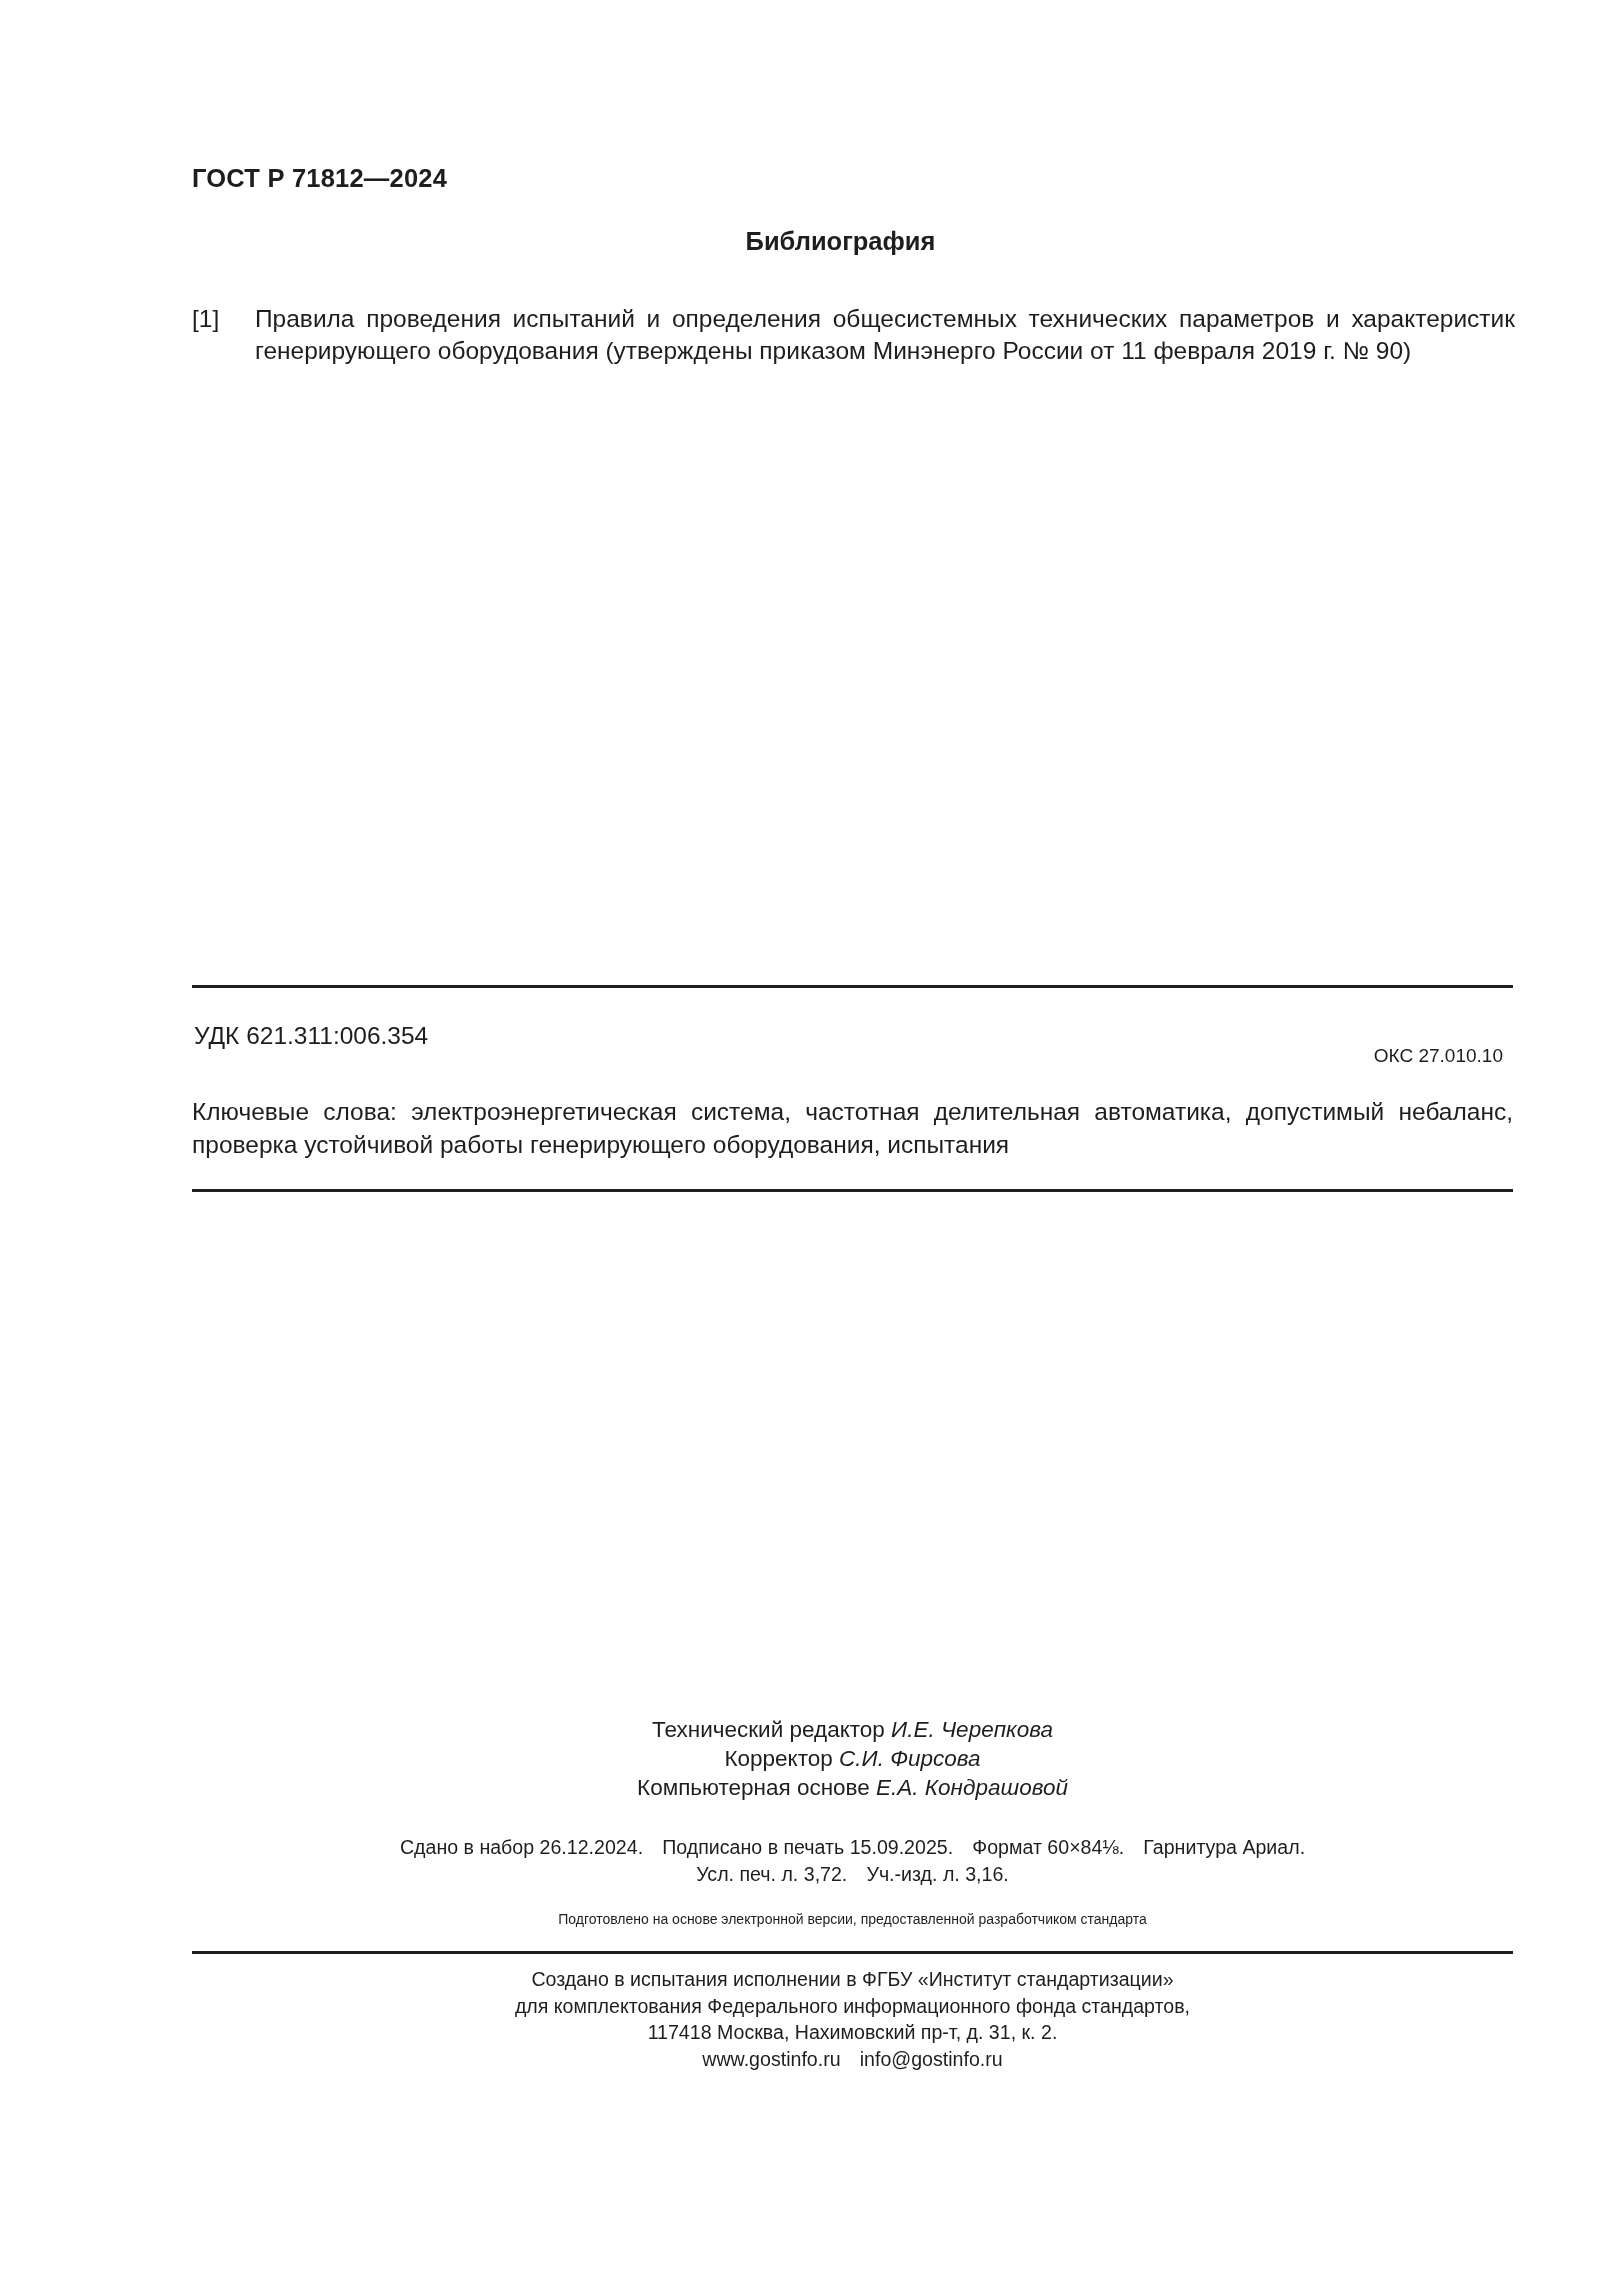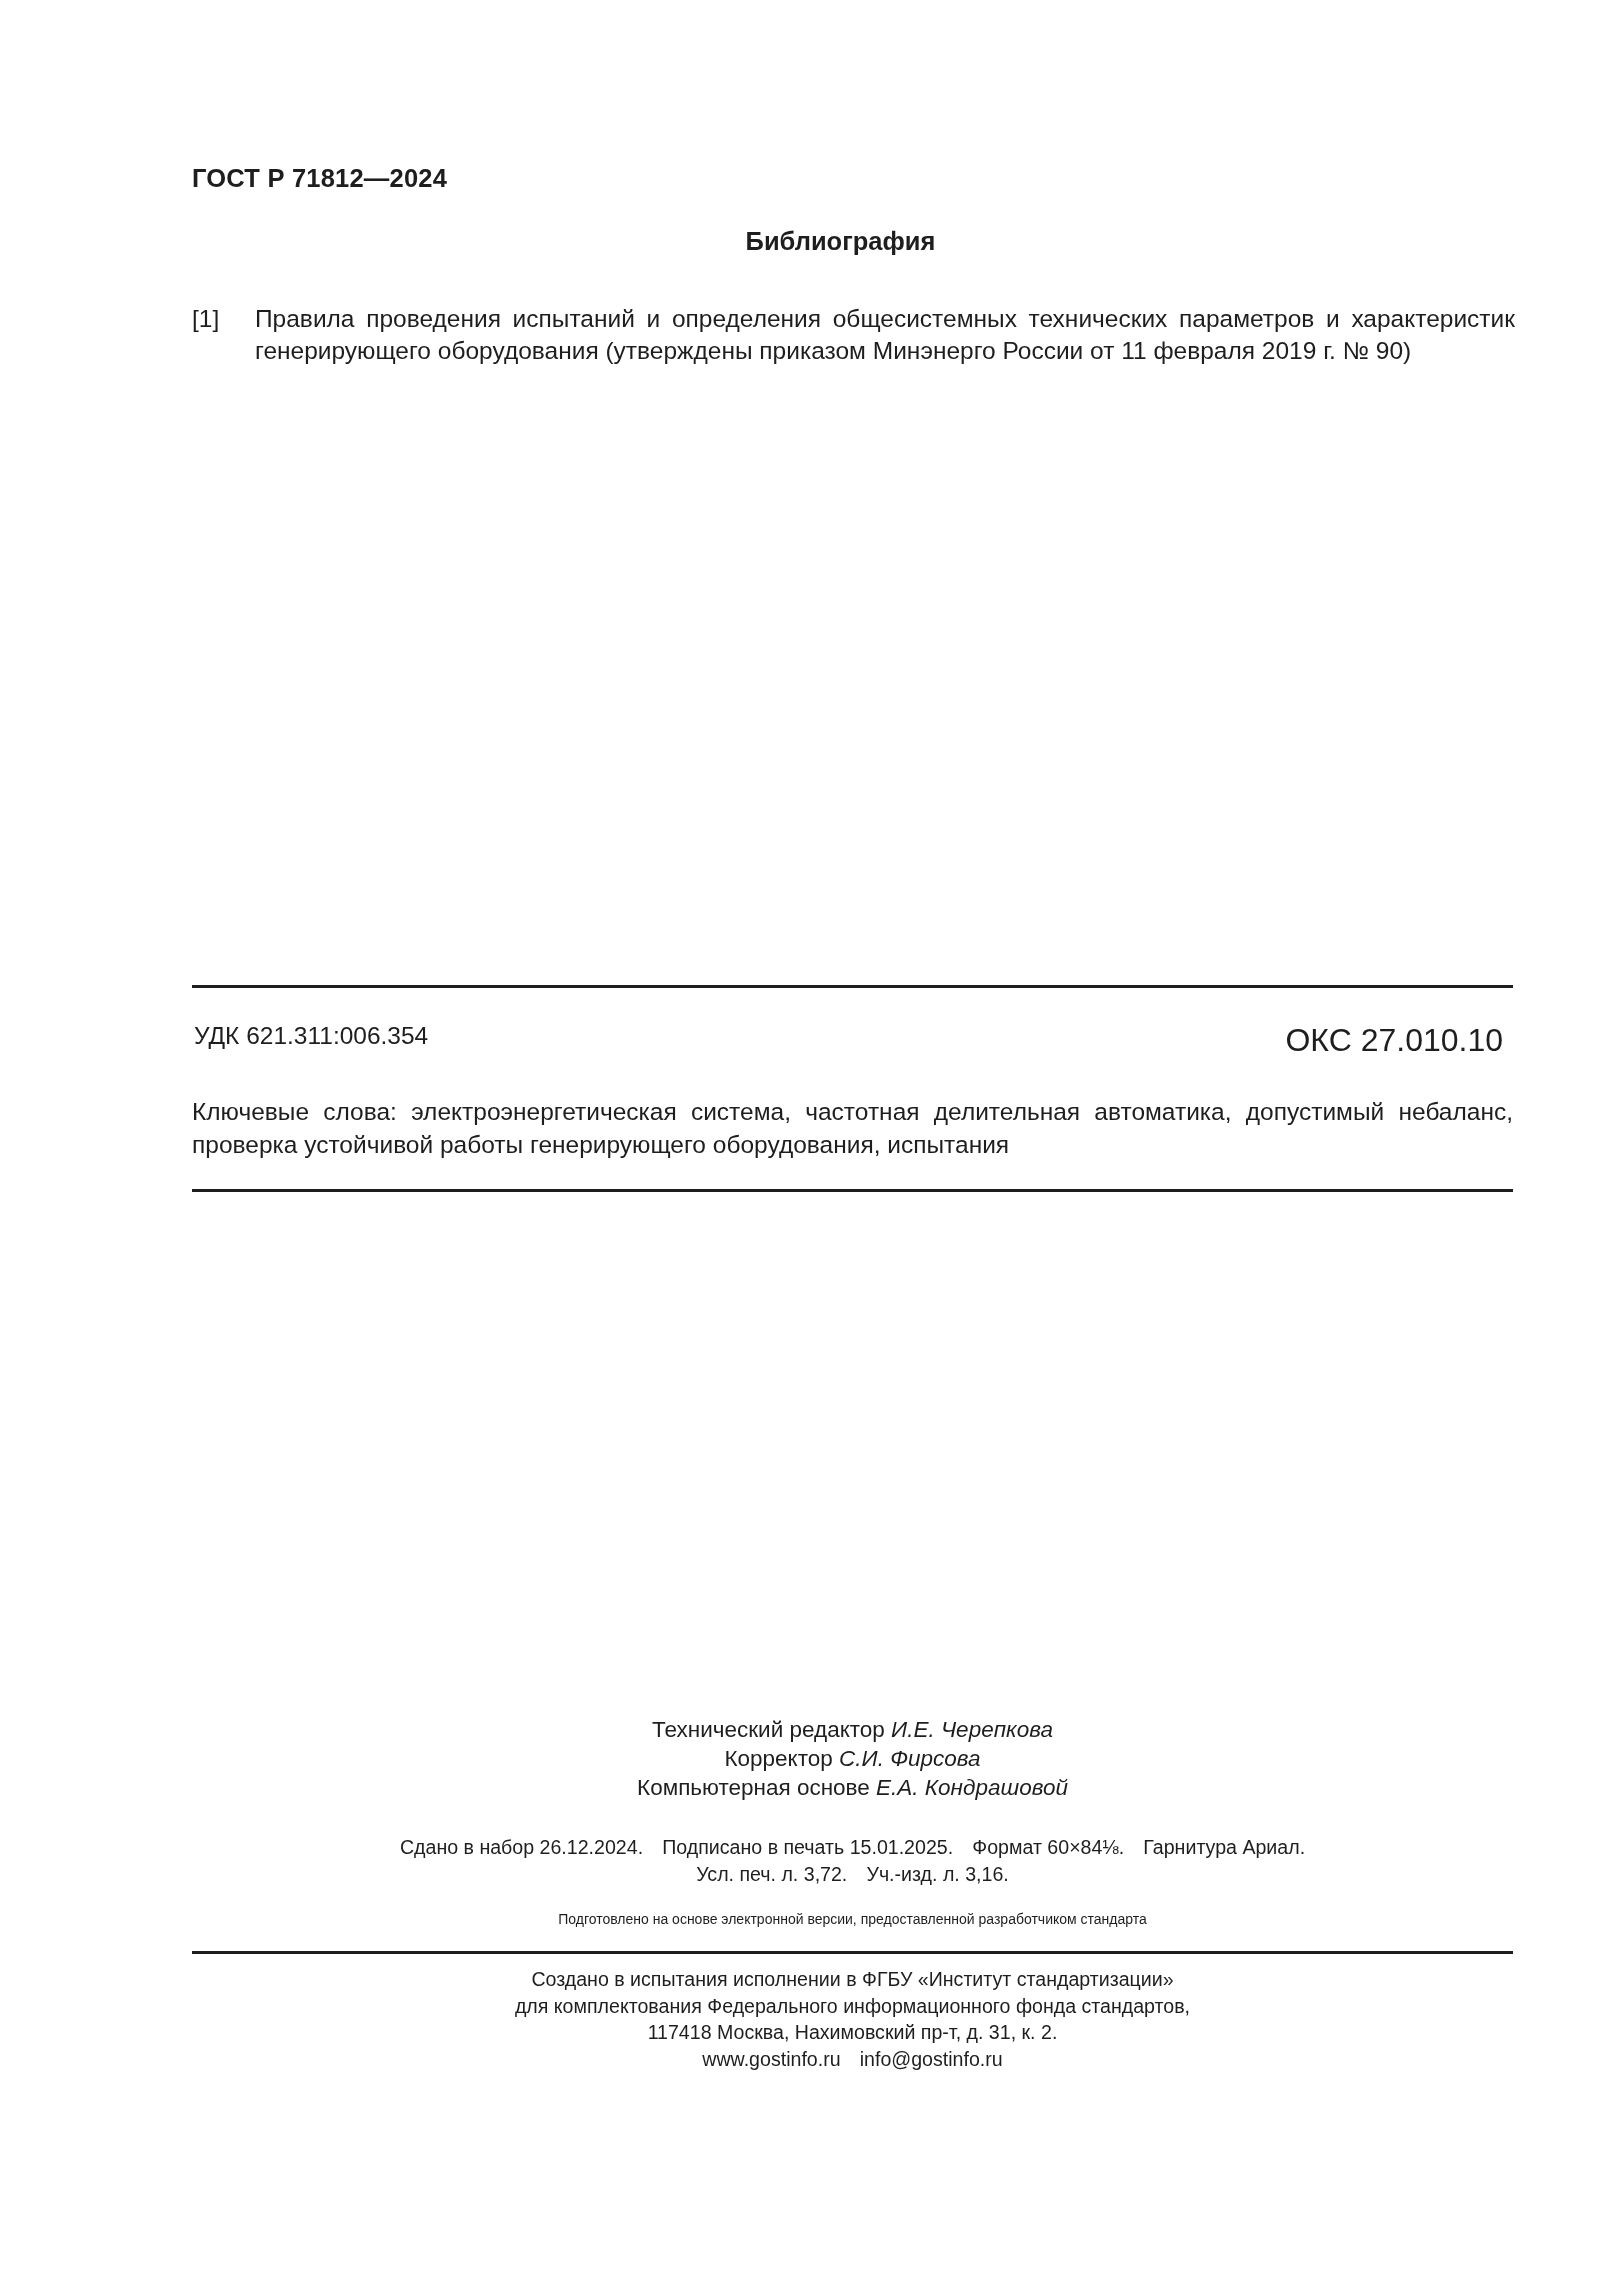--- a/index.html
+++ b/index.html
@@ -6,21 +6,21 @@
   body { width:1621px; height:2293px; position:relative; overflow:hidden; color:#1e1e1e;
          font-family:"Liberation Sans", sans-serif; }
   .abs { position:absolute; }
   .doc-code { left:192px; top:164px; font-size:25.5px; font-weight:bold; letter-spacing:0.2px; }
   .heading { left:0; width:1705px; top:227px; text-align:center; font-size:25.5px; font-weight:bold; }
   .ref { left:192px; top:303px; width:1323px; font-size:24.5px; line-height:32px; display:flex; }
   .ref-num { width:63px; flex:none; }
   .ref-text { flex:1; text-align:justify; }
   .rule { position:absolute; left:192px; width:1321px; height:2.9px; background:#1e1e1e; }
   .udk { left:194px; top:1022px; font-size:24.5px; }
-  .oks { right:118px; top:1022px; font-size:32px;text-align:center; }
+  .oks { right:118px; top:1045px; font-size:19px;text-align:center; }
   .keywords { left:192px; top:1095px; width:1321px; font-size:24.5px; line-height:33px; text-align:justify; }
   .center-block { left:192px; width:1321px; text-align:center; }
   .editors { top:1715px; font-size:22.5px; line-height:29px; }
   .editors i { font-style:italic; }
   .print { top:1834px; font-size:19.6px; line-height:26.5px; }
   .prepared { top:1911px; font-size:14px; }
   .created { top:1966px; font-size:19.6px; line-height:26.5px; }
   .gap { display:inline-block; width:13.7px; }
 </style>
 </head>
@@ -55,21 +55,21 @@
   </div>
   <div>
     <span>Компьютерная основе</span>
     <i>Е.А. Кондрашовой</i>
   </div>
 </div>
 
 <div class="abs center-block print">
   <div>
     <span>Сдано в набор 26.12.2024.</span><span class="gap"></span>
-    <span>Подписано в печать 15.01.2025.</span><span class="gap"></span>
+    <span>Подписано в печать 15.09.2025.</span><span class="gap"></span>
     <span>Формат 60×84⅛.</span><span class="gap"></span>
     <span>Гарнитура Ариал.</span>
   </div>
   <div>
     <span>Усл. печ. л. 3,72.</span><span class="gap"></span>
     <span>Уч.-изд. л. 3,16.</span>
   </div>
 </div>
 
 <div class="abs center-block prepared">Подготовлено на основе электронной версии, предоставленной разработчиком стандарта</div>

